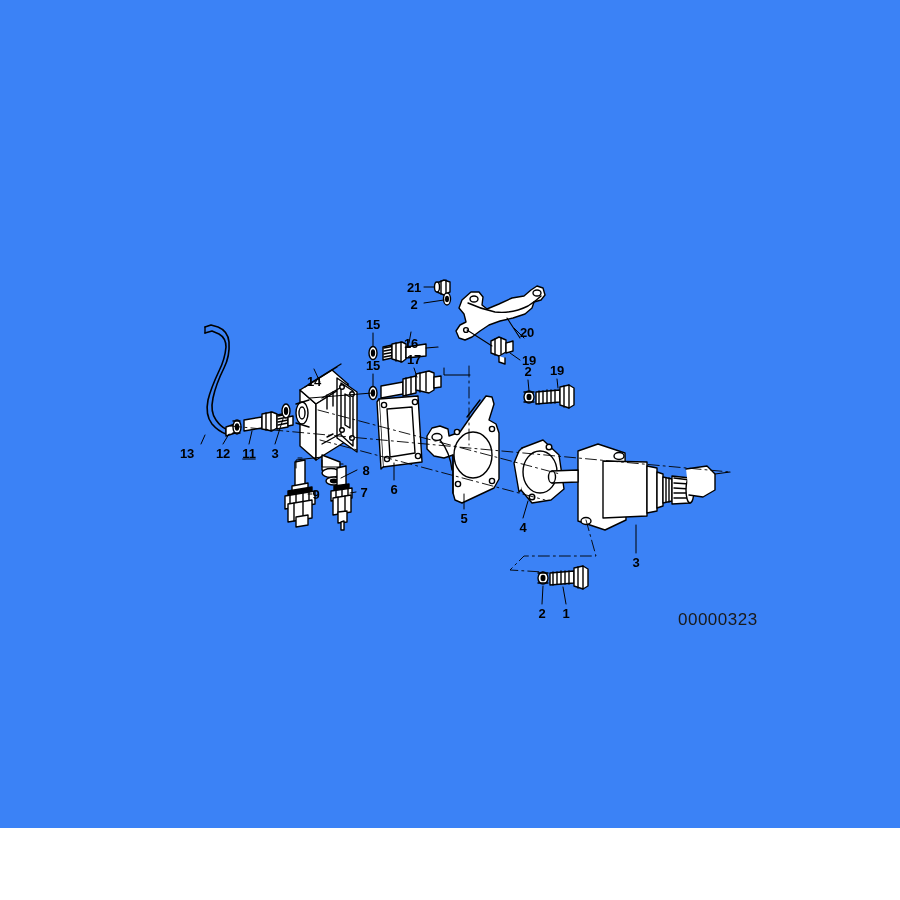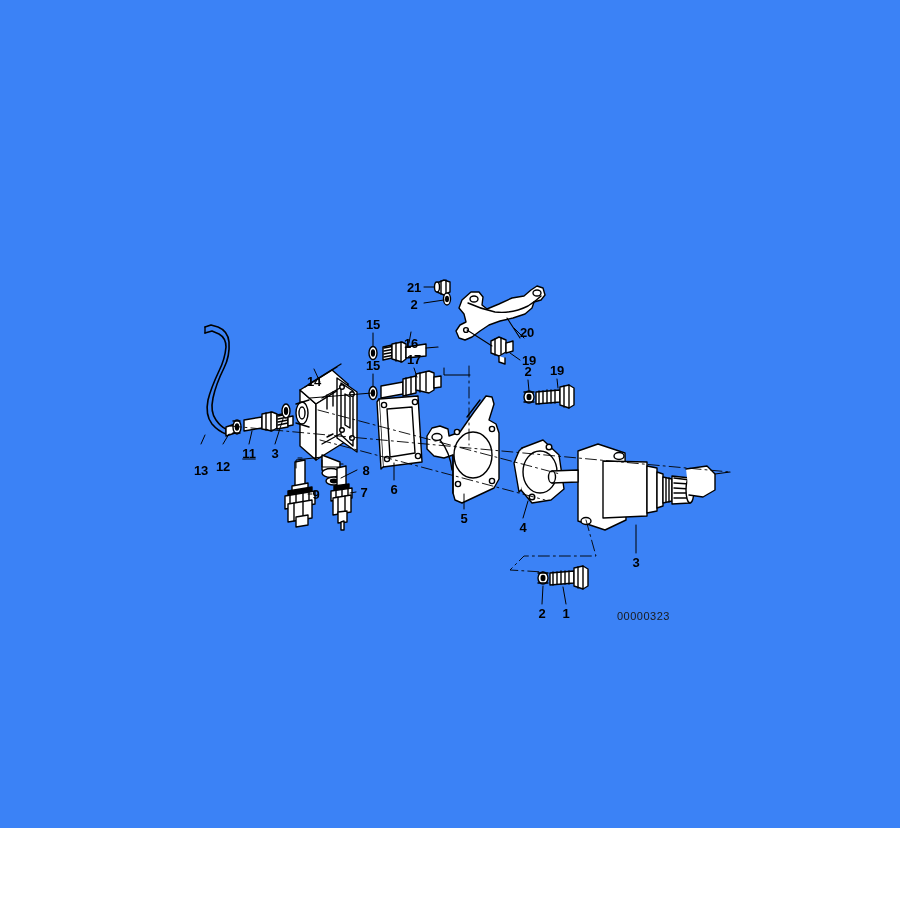--- a/index.html
+++ b/index.html
@@ -28,24 +28,24 @@
     font-size: 13px;
     font-weight: bold;
     color: #000000;
     line-height: 1;
     white-space: nowrap;
     transform: translate(-50%, -50%);
     letter-spacing: -0.2px;
   }
   #diagram-id {
     position: absolute;
-    left: 617px;
+    left: 678px;
     top: 610px;
     font-family: "Liberation Sans", sans-serif;
-    font-size: 11px;
+    font-size: 17px;
     color: #1a1a1a;
     letter-spacing: 0.5px;
     white-space: nowrap;
   }
 </style>
 </head>
 <body>
 
 <div id="page">
 
@@ -382,22 +382,22 @@
       <div class="callout" style="left: 414px; top: 304px;">2</div>
       <div class="callout" style="left: 527px; top: 332px;">20</div>
       <div class="callout" style="left: 529px; top: 360px;">19</div>
       <div class="callout" style="left: 373px; top: 324px;">15</div>
       <div class="callout" style="left: 411px; top: 323px; margin-top: 20px;">16</div>
       <div class="callout" style="left: 373px; top: 365px;">15</div>
       <div class="callout" style="left: 414px; top: 359px;">17</div>
       <div class="callout" style="left: 314px; top: 360px; margin-top: 21px;">14</div>
       <div class="callout" style="left: 528px; top: 371px;">2</div>
       <div class="callout" style="left: 557px; top: 370px;">19</div>
-      <div class="callout" style="left: 201px; top: 453px; margin-top: 17px;">13</div>
-      <div class="callout" style="left: 223px; top: 466px;">12</div>
+      <div class="callout" style="left: 187px; top: 453px;">13</div>
+      <div class="callout" style="left: 223px; top: 453px;">12</div>
       <div class="callout" style="left: 249px; top: 453px; text-decoration: underline;">11</div>
       <div class="callout" style="left: 275px; top: 453px;">3</div>
       <div class="callout" style="left: 366px; top: 470px;">8</div>
       <div class="callout" style="left: 316px; top: 494px;">9</div>
       <div class="callout" style="left: 364px; top: 492px;">7</div>
       <div class="callout" style="left: 394px; top: 489px;">6</div>
       <div class="callout" style="left: 464px; top: 518px;">5</div>
       <div class="callout" style="left: 523px; top: 527px;">4</div>
       <div class="callout" style="left: 636px; top: 562px;">3</div>
       <div class="callout" style="left: 542px; top: 613px;">2</div>

